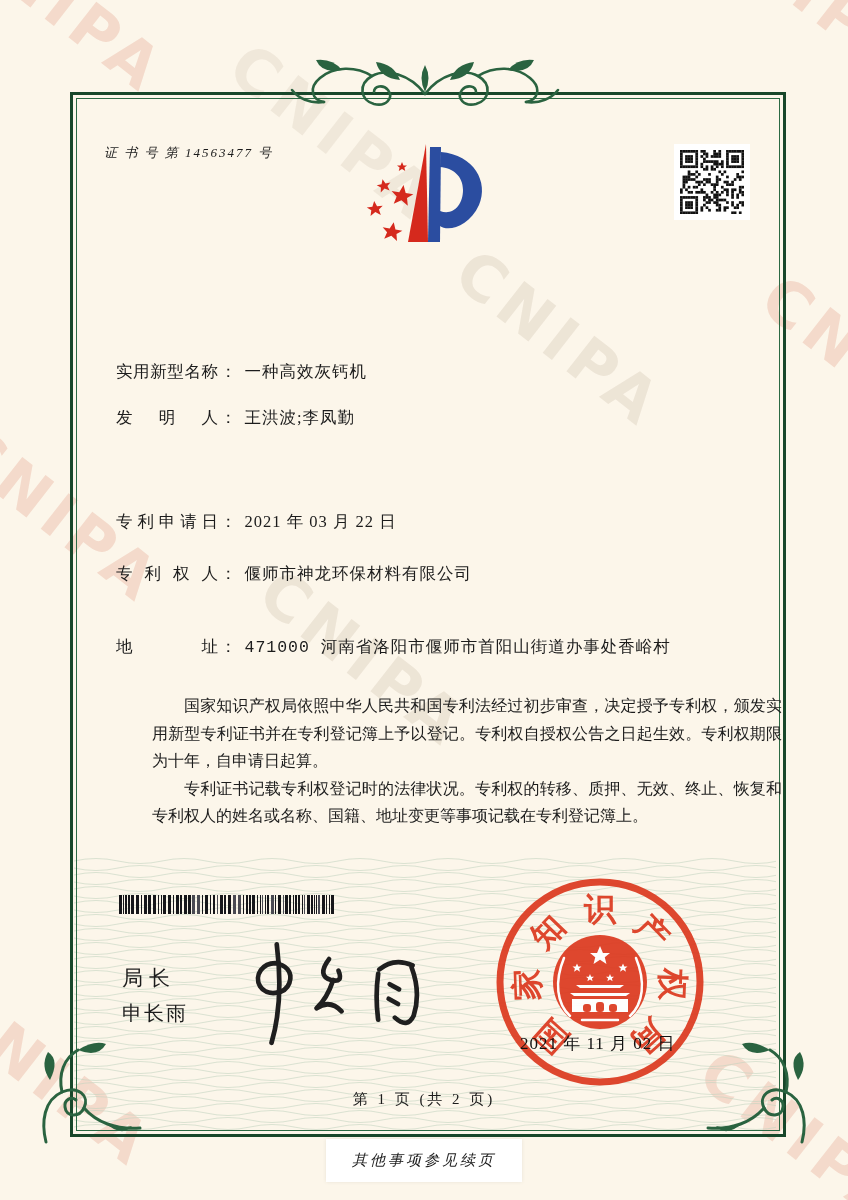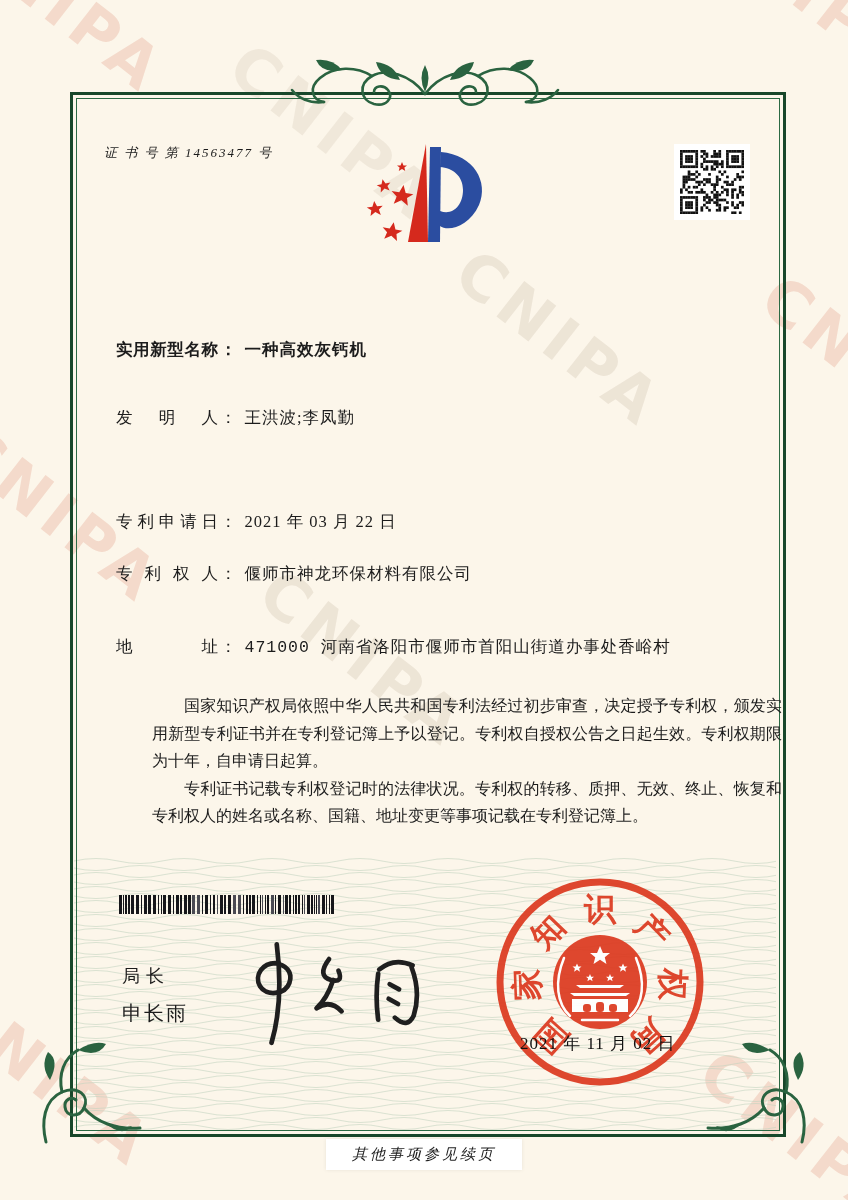--- a/index.html
+++ b/index.html
@@ -30,30 +30,30 @@
       font-weight:700;letter-spacing:10px;z-index:3;}
   .field-row{position:absolute;left:116px;width:640px;font-size:16.5px;line-height:24px;z-index:3;}
   .fl{display:inline-block;width:102px;text-align:justify;text-align-last:justify;vertical-align:top;}
   .colon{display:inline-block;margin:0 8px 0 2px;}
   .fv{letter-spacing:1px;}
   .grant-b{position:absolute;left:334px;top:0;}
   .paras{position:absolute;left:112px;top:692px;width:630px;z-index:3;
       font-size:16px;line-height:27.5px;text-align:justify;margin-left:40px;}
   .paras p{margin:0;text-indent:2em;}
   .barcode{position:absolute;left:119px;top:895px;z-index:3;}
-  .officer-title{position:absolute;left:122px;top:964px;font-size:18px;letter-spacing:6px;z-index:3;}
+  .officer-title{position:absolute;left:122px;top:964px;font-size:21px;letter-spacing:6px;z-index:3;}
   .officer-name{position:absolute;left:122px;top:1000px;font-size:20px;letter-spacing:2px;z-index:3;}
   .signature{position:absolute;left:222px;top:934px;width:235px;height:115px;z-index:4;}
   .seal{position:absolute;left:492px;top:874px;width:216px;height:216px;z-index:4;opacity:.93;}
   .seal-date{position:absolute;left:520px;top:1032px;width:210px;font-size:17px;
       letter-spacing:1px;color:#111;z-index:5;}
   .page-footer{position:absolute;left:0;right:0;top:1090px;text-align:center;font-size:15px;
       letter-spacing:3px;z-index:3;}
   .note-box{position:absolute;left:50%;transform:translateX(-50%);top:1139px;background:#ffffff;
-      padding:6px 26px;font-size:15px;font-style:italic;letter-spacing:3px;z-index:5;
+      padding:12px 26px;font-size:15px;font-style:italic;letter-spacing:3px;z-index:5;
       box-shadow:0 0 4px rgba(0,0,0,0.08);white-space:nowrap;}
 </style>
 </head>
 <body>
 
 <div class="page">
 
   <span class="wm pink" style="left:-60px;top:-32px;">CNIPA</span>
   <span class="wm pink" style="left:688px;top:-46px;">CNIPA</span>
   <span class="wm pink" style="left:744px;top:328px;">CNIPA</span>
@@ -445,21 +445,21 @@
     <g fill="#d5291d">
       <path transform="translate(40,29) scale(5)" d="M0,-1 L0.294,-0.309 1,-0.309 0.476,0.118 0.647,0.809 0,0.382 -0.647,0.809 -0.476,0.118 -1,-0.309 -0.294,-0.309 Z"></path>
       <path transform="translate(22,48) scale(7) rotate(-12)" d="M0,-1 L0.294,-0.309 1,-0.309 0.476,0.118 0.647,0.809 0,0.382 -0.647,0.809 -0.476,0.118 -1,-0.309 -0.294,-0.309 Z"></path>
       <path transform="translate(40,58) scale(11) rotate(8)" d="M0,-1 L0.294,-0.309 1,-0.309 0.476,0.118 0.647,0.809 0,0.382 -0.647,0.809 -0.476,0.118 -1,-0.309 -0.294,-0.309 Z"></path>
       <path transform="translate(13,71) scale(8) rotate(-6)" d="M0,-1 L0.294,-0.309 1,-0.309 0.476,0.118 0.647,0.809 0,0.382 -0.647,0.809 -0.476,0.118 -1,-0.309 -0.294,-0.309 Z"></path>
       <path transform="translate(30,94) scale(10) rotate(10)" d="M0,-1 L0.294,-0.309 1,-0.309 0.476,0.118 0.647,0.809 0,0.382 -0.647,0.809 -0.476,0.118 -1,-0.309 -0.294,-0.309 Z"></path>
     </g>
   </svg>
 
 
-  <div class="field-row" style="top:338px;font-weight:bold;">
+  <div class="field-row" style="top:360px;">
     <span class="fl">实用新型名称</span><span class="colon">：</span><span class="fv">一种高效灰钙机</span>
   </div>
   <div class="field-row" style="top:406px;">
     <span class="fl">发明人</span><span class="colon">：</span><span class="fv">王洪波;李凤勤</span>
   </div>
   <div class="field-row" style="top:510px;">
     <span class="fl">专利申请日</span><span class="colon">：</span><span class="fv">2021 年 03 月 22 日</span>
   </div>
   <div class="field-row" style="top:562px;">
     <span class="fl">专利权人</span><span class="colon">：</span><span class="fv">偃师市神龙环保材料有限公司</span>
@@ -584,15 +584,16 @@
         <g fill="none" stroke="#fff" stroke-width="2.5" stroke-linecap="round">
           <path d="M-36,-24 C-46,0 -43,22 -30,34"></path>
           <path d="M36,-24 C46,0 43,22 30,34"></path>
           <path d="M-18,38 L18,38"></path>
         </g>
       </g>
     </g>
   </svg>
   <div class="seal-date">2021 年 11 月 02 日</div>
 
+  <div class="page-footer">第 1 页 (共 2 页)</div>
   <div class="note-box">其他事项参见续页</div>
 
 </div>
 
 </body></html>

